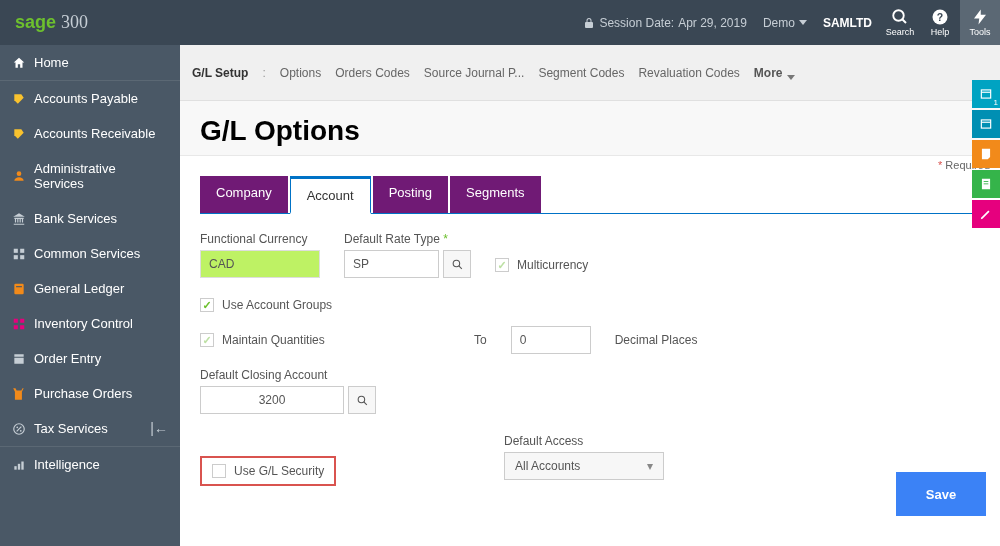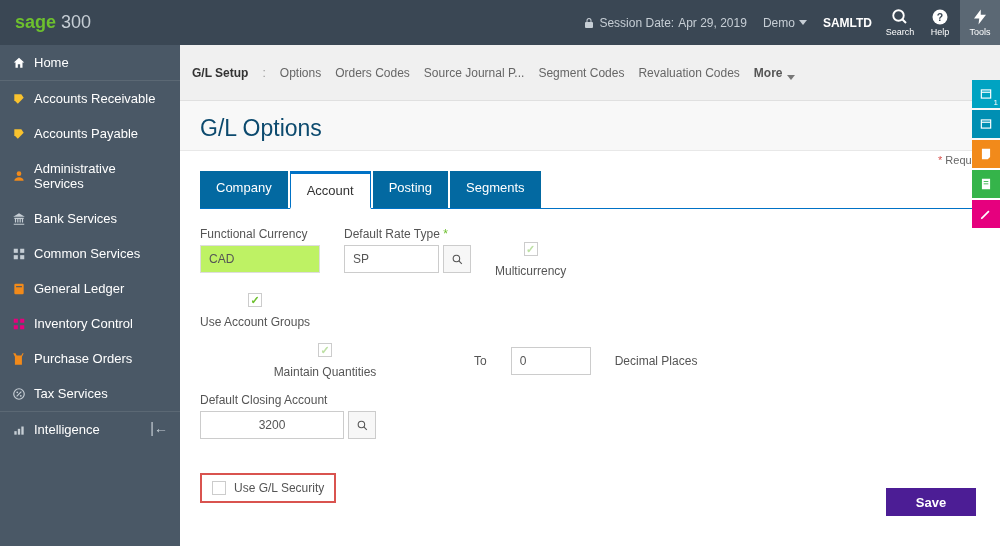--- a/index.html
+++ b/index.html
@@ -2,21 +2,21 @@
 <html><head>
 <meta charset="utf-8">
 <style>
   * { box-sizing: border-box; margin: 0; padding: 0; font-family: Arial, Helvetica, sans-serif; }
   body { width: 1000px; height: 546px; overflow: hidden; background: #fff; position: relative; }
 
   
   .topbar { height: 45px; background: #3a4754; display: flex; align-items: center; color: #fff; font-size: 12px; }
   .logo { padding: 0 15px; font-size: 18px; font-weight: 300; }
   .logo-sage { color: #6dc02e; font-weight: 600; }
-  .logo-300 { color: #c6ced5; }
+  .logo-300 { color: #c6ced5; font-family: Liberation Serif, serif; }
   .topbar-spacer { flex: 1; }
   .topbar-item { padding: 0 8px; display: flex; align-items: center; gap: 4px; color: #c6ced5; }
   .topbar-icon-block { width: 40px; height: 45px; display: flex; flex-direction: column; align-items: center; justify-content: center; gap: 1px; color: #fff; font-size: 9px; }
   .topbar-icon-block svg { width: 18px; height: 18px; }
   .tools-block { background: #5b6874; }
   .caret-down { width: 0; height: 0; border-left: 4px solid transparent; border-right: 4px solid transparent; border-top: 5px solid #c6ced5; display: inline-block; }
 
   
   .sidebar { position: absolute; top: 45px; left: 0; width: 180px; bottom: 0; background: #4a5866; color: #fff; font-size: 13px; }
   .sidebar-item { display: flex; align-items: center; gap: 8px; padding: 10px 12px; cursor: pointer; }
@@ -33,50 +33,50 @@
 
   
   .main { position: absolute; top: 45px; left: 180px; right: 0; bottom: 0; background: #fff; }
   .crumbs-bar { height: 56px; background: #f0f0f0; border-bottom: 1px solid #e0e0e0; display: flex; align-items: center; padding: 0 12px; font-size: 12px; gap: 14px; color: #555; }
   .crumbs-bar .title { font-weight: 600; color: #333; }
   .crumbs-bar .colon { color: #999; }
   .crumbs-bar .link { color: #666; cursor: pointer; }
   .crumbs-bar .more { color: #555; font-weight: 600; display: flex; align-items: flex-end; gap: 4px; }
 
   .page-title-wrapper { padding: 14px 20px 8px; background: #f8f8f8; border-bottom: 1px solid #e8e8e8; position: relative; }
-  .page-title { color: #0c4a6e; font-size: 23px; font-weight: 400; }
+  .page-title { color: #000000; font-size: 28px; font-weight: 700; }
   .required { position: absolute; right: 10px; bottom: -16px; font-size: 11px; color: #666; }
   .required .star { color: #d9534f; }
 
   .content { padding: 20px 20px 0 20px; position: relative; }
 
   .tabs { display: flex; border-bottom: 1px solid #0072c6; margin-bottom: 18px; }
-  .tab { padding: 9px 16px; background: #0369a1; color: #fff; font-size: 13px; margin-right: 2px; cursor: pointer; }
+  .tab { padding: 9px 16px; background: #701a75; color: #fff; font-size: 13px; margin-right: 2px; cursor: pointer; }
   .tab.active { background: #fff; color: #333; border: 1px solid #0072c6; border-bottom: 2px solid #fff; border-top: 3px solid #0072c6; margin-bottom: -1px; }
 
   .form-row { display: flex; align-items: center; margin-bottom: 14px; font-size: 12px; color: #555; gap: 24px; }
   .section-block { margin-bottom: 6px; }
   .fld-label { font-size: 12px; color: #555; margin-bottom: 4px; }
   .fld-group { display: flex; align-items: center; gap: 4px; }
   .input { height: 28px; border: 1px solid #ccc; padding: 0 8px; font-size: 12px; color: #555; background: #fff; }
   .input.readonly { background: #bef264; border: 1px solid #ddd; }
   .finder-btn { width: 28px; height: 28px; border: 1px solid #ccc; background: #f7f7f7; display: flex; align-items: center; justify-content: center; cursor: pointer; }
   .finder-btn svg { width: 13px; height: 13px; }
-  .checkbox-wrap { display: flex; align-items: center; gap: 8px; font-size: 12px; color: #555; flex-direction: column; }
+  .checkbox-wrap { display: flex; align-items: center; gap: 8px; font-size: 12px; color: #555; }
   .chk { width: 14px; height: 14px; border: 1px solid #ccc; display: flex; align-items: center; justify-content: center; }
   .chk.checked::after { content: "✓"; font-size: 11px; color: #6dc02e; font-weight: bold; }
   .chk.checked.disabled::after { color: #bde0a4; }
   .star { color: #6dc02e; }
 
   .highlight-box { border: 2px solid #d9534f; padding: 6px 10px; display: inline-flex; align-items: center; gap: 8px; }
 
   .dropdown { height: 28px; border: 1px solid #ccc; background: #f7f7f7; display: flex; align-items: center; padding: 0 10px; font-size: 12px; color: #555; gap: 30px; min-width: 160px; justify-content: space-between; }
   .dropdown .dd-caret { color: #888; }
 
-  .save-btn { position: absolute; right: 24px; bottom: 30px; width: 90px; height: 28px; background: #4c1d95; color: #fff; font-size: 13px; font-weight: 600; display: flex; align-items: center; justify-content: center; cursor: pointer; }
+  .save-btn { position: absolute; right: 14px; bottom: 30px; width: 90px; height: 44px; background: #3b82f6; color: #fff; font-size: 13px; font-weight: 600; display: flex; align-items: center; justify-content: center; cursor: pointer; }
 
 </style>
 </head>
 <body>
 
 <div class="topbar">
   <div class="logo">
     <span class="logo-sage">sage</span>
     <span class="logo-300">300</span>
   </div>
@@ -122,27 +122,27 @@
     <svg viewBox="0 0 24 24" fill="#fff">
         <path d="M12 3l9 8h-3v9h-4v-6h-4v6H6v-9H3z"></path>
       </svg>
     <span>Home</span>
   </div>
   <div class="sidebar-sep"></div>
   <div class="sidebar-item">
     <svg class="sicon" viewBox="0 0 24 24" fill="#f9c22e">
         <path d="M4 4h12l4 6-10 10L4 14z"></path>
       </svg>
-    <span>Accounts Receivable</span>
+    <span>Accounts Payable</span>
   </div>
   <div class="sidebar-item">
     <svg class="sicon" viewBox="0 0 24 24" fill="#f9c22e">
         <path d="M4 4h12l4 6-10 10L4 14z"></path>
       </svg>
-    <span>Accounts Payable</span>
+    <span>Accounts Receivable</span>
   </div>
   <div class="sidebar-item">
     <svg class="sicon" viewBox="0 0 24 24" fill="#f28a1a">
         <circle cx="12" cy="8" r="4"></circle>
         <path d="M4 20c0-4 4-6 8-6s8 2 8 6z"></path>
       </svg>
     <span>Administrative Services</span>
   </div>
   <div class="sidebar-item">
     <svg class="sicon" viewBox="0 0 24 24" fill="#c6ced5">
@@ -164,20 +164,26 @@
         <rect x="4" y="3" width="16" height="18" rx="2"></rect>
         <rect x="7" y="7" width="10" height="2" fill="#4a5866"></rect>
       </svg>
     <span>General Ledger</span>
   </div>
   <div class="sidebar-item">
     <svg class="sicon" viewBox="0 0 24 24" fill="#e6007e">
         <path d="M3 3h7v7H3zM14 3h7v7h-7zM3 14h7v7H3zM14 14h7v7h-7z"></path>
       </svg>
     <span>Inventory Control</span>
+  </div>
+  <div class="sidebar-item">
+    <svg class="sicon" viewBox="0 0 24 24" fill="#c6ced5">
+        <path d="M4 4h16v4H4zM4 10h16v10H4z"></path>
+      </svg>
+    <span>Order Entry</span>
   </div>
   <div class="sidebar-item">
     <svg class="sicon" viewBox="0 0 24 24" fill="#f28a1a">
         <path d="M6 2l2 4h8l2-4h2l-3 6v14H5V8L2 2z"></path>
       </svg>
     <span>Purchase Orders</span>
   </div>
   <div class="sidebar-item">
     <svg class="sicon" viewBox="0 0 24 24" fill="#c6ced5">
         <circle cx="12" cy="12" r="9" fill="none" stroke="#c6ced5" stroke-width="2"></circle>
@@ -315,20 +321,27 @@
       </div>
     </div>
 
     <div class="form-row" style="align-items:flex-end;">
       <div style="width:280px; padding-top:14px">
         <div class="highlight-box">
           <span class="chk"></span>
           <span>Use G/L Security</span>
         </div>
       </div>
+      <div class="section-block">
+        <div class="fld-label">Default Access</div>
+        <div class="dropdown">
+          <span>All Accounts</span>
+          <span class="dd-caret">▾</span>
+        </div>
+      </div>
     </div>
 
   </div>
 
   <div class="save-btn">
     <span>Save</span>
   </div>
 
 </div>
 

